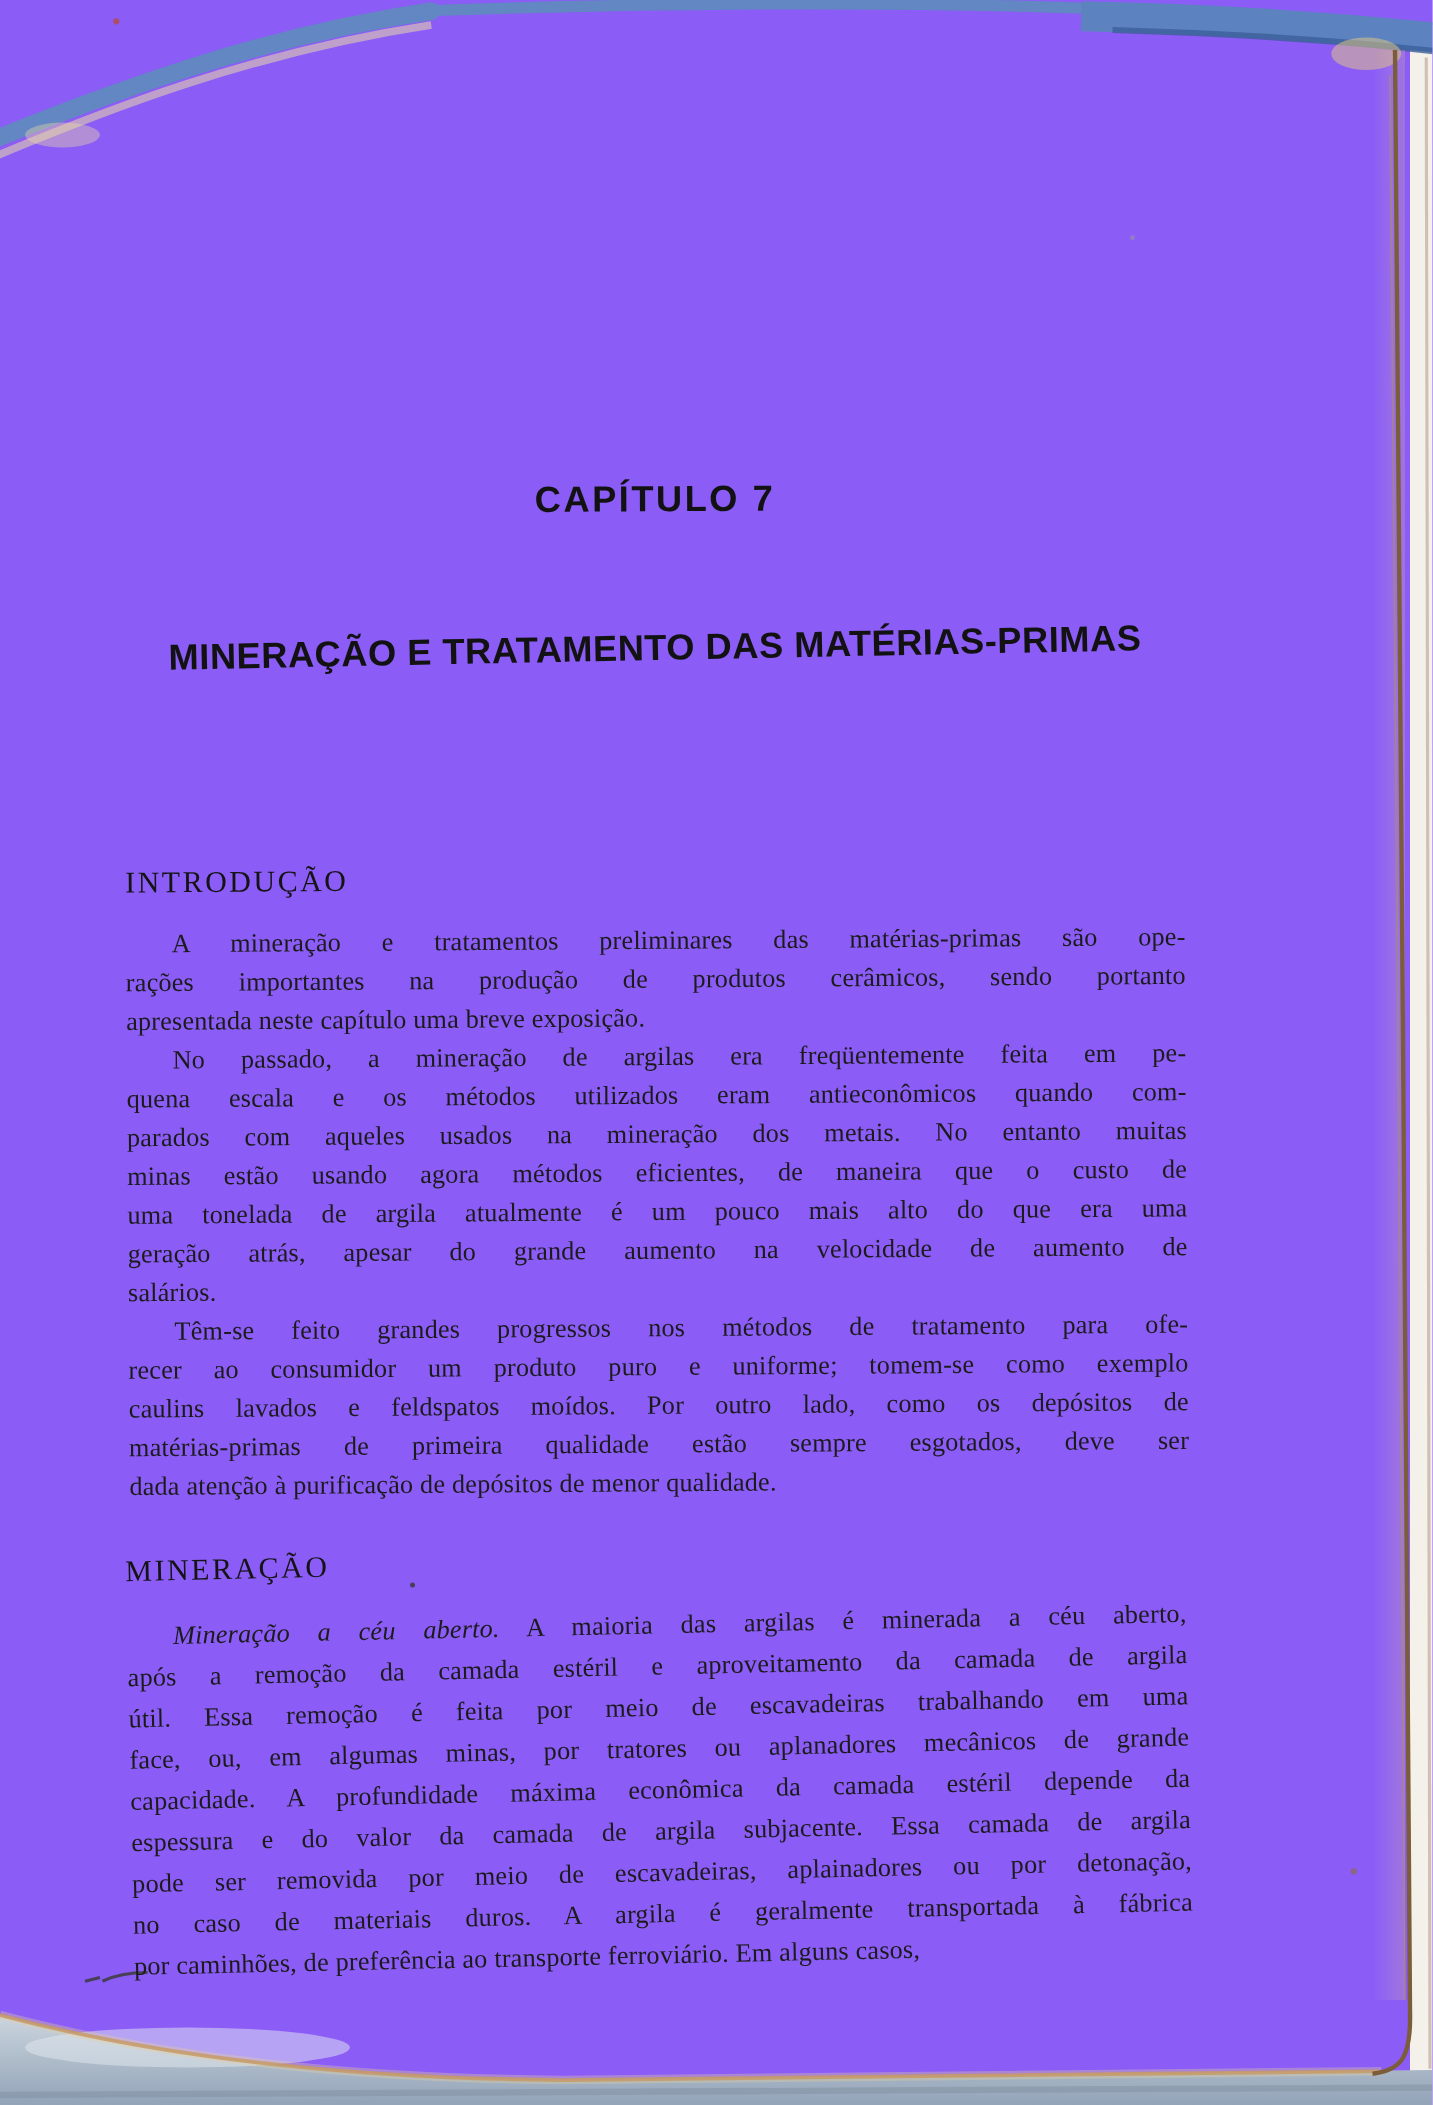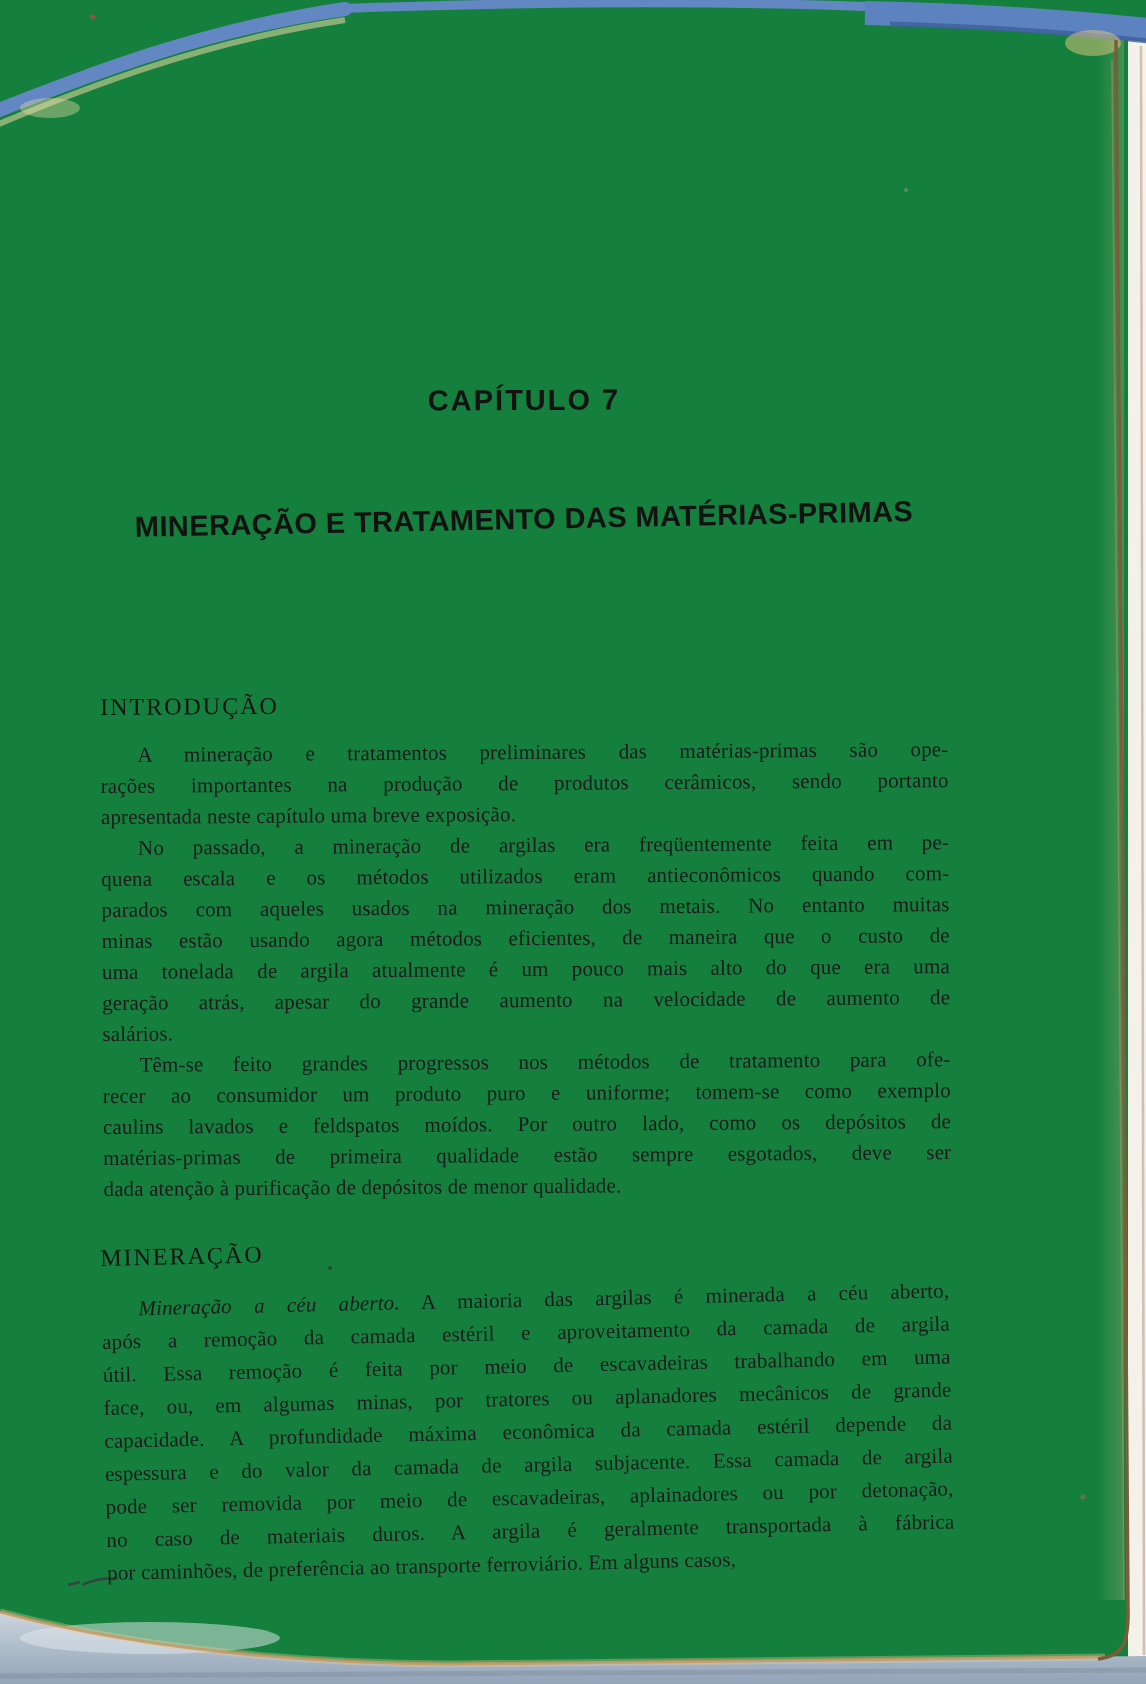--- a/index.html
+++ b/index.html
@@ -1,18 +1,18 @@
 <!DOCTYPE html>
 <html><head>
 <meta charset="utf-8">
 <style>
   * { margin:0; padding:0; box-sizing:border-box; }
   html,body { width:1146px; height:1684px; }
   body { background:#ffffff; font-family:"Liberation Serif", serif; overflow:hidden; position:relative; }
-  .stage { position:absolute; left:0; top:0; width:1146px; height:1684px; background:#15803d; }
+  .stage { position:absolute; left:0; top:0; width:1146px; height:1684px; background:#8b5cf6; }
   svg.artifacts { position:absolute; left:0; top:0; z-index:1; }
   .content { position:absolute; left:100px; top:384px; width:848px; z-index:2; color:#1b1b1b; }
 
   .chapter-label {
     font-family:"Liberation Sans", sans-serif; font-weight:bold; font-size:29px;
     letter-spacing:2px; text-align:center; color:#121212; transform:rotate(-0.3deg);
   }
   .chapter-title {
     margin-top:86px; font-family:"Liberation Sans", sans-serif; font-weight:bold;
     font-size:29px; letter-spacing:0.4px; text-align:center; color:#121212;

